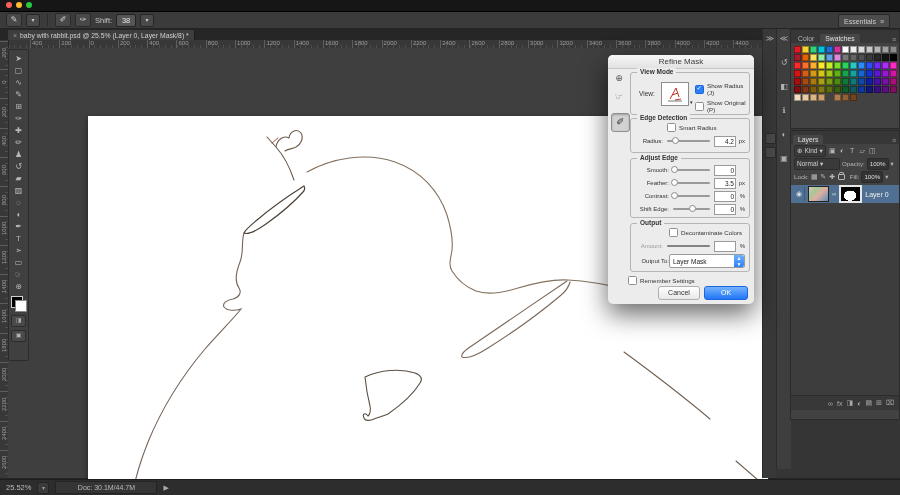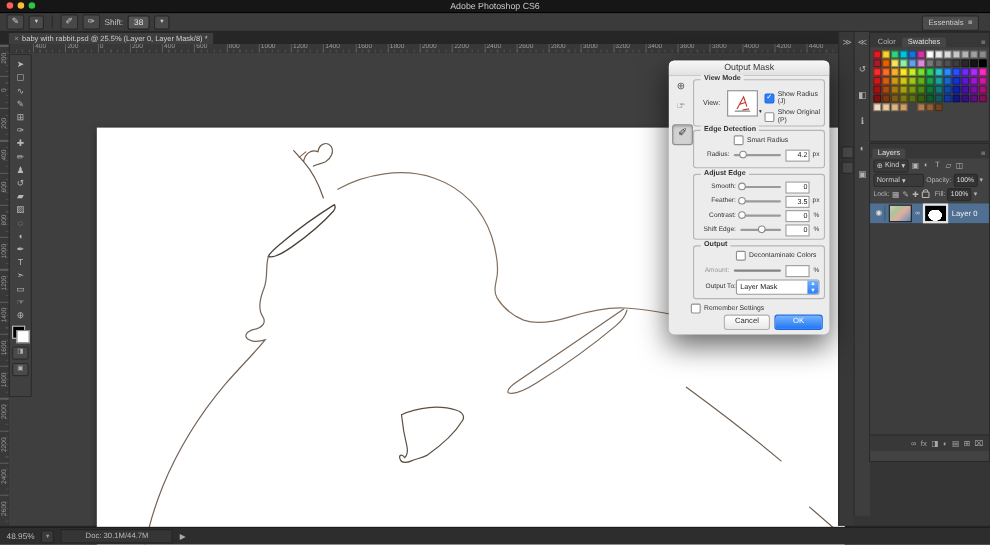--- a/index.html
+++ b/index.html
@@ -107,21 +107,20 @@
   .st-doc{width:100px;height:11px;background:#353535;border:1px solid #242424;font-size:7px;color:#bbb;text-align:center;line-height:11px;}
   .st-arrow{font-size:7px;color:#aaa;}
 </style>
 </head>
 <body>
 
 <div class="abs titlebar">
   <div class="abs traffic t-red"></div>
   <div class="abs traffic t-yellow"></div>
   <div class="abs traffic t-green"></div>
-  <div class="abs apptitle">Adobe Photoshop CS6</div>
 </div>
 
 <div class="abs optionsbar">
   <span class="ob-icon">✎</span>
   <span class="ob-drop">▾</span>
   <span class="ob-sep"></span>
   <span class="ob-icon">✐</span>
   <span class="ob-icon">✑</span>
   <span class="ob-label">Shift:</span>
   <span class="ob-input">38</span>
@@ -399,21 +398,21 @@
       <span>fx</span>
       <span>◨</span>
       <span>◐</span>
       <span>▤</span>
       <span>⊞</span>
       <span>⌧</span>
     </div>
 </div>
 
 <div class="abs dialog">
-  <div class="dlg-title">Output Mask</div>
+  <div class="dlg-title">Refine Mask</div>
   <div id="dlgRail">
       <div class="rail-icon" style="top: 17px; position: absolute;">⊕</div>
       <div class="rail-icon" style="top: 35px; position: absolute;">☞</div>
     </div>
   <div class="rail-btn">✐</div>
 
   <div class="group" style="top:17px;height:41px;">
     <span class="group-label">View Mode</span>
     <span style="position:absolute;left:8px;top:17px;font-size:6.5px;color:#333;">View:</span>
     <span class="view-thumb">
@@ -510,17 +509,17 @@
 
   <span style="position:absolute;left:20px;top:221px;display:flex;align-items:center;">
     <span class="checkbox" id="cbRemember"></span>
     <span class="cb-label">Remember Settings</span>
   </span>
   <span class="btn btn-cancel">Cancel</span>
   <span class="btn btn-ok">OK</span>
 </div>
 
 <div class="abs statusbar">
-  <span class="st-zoom">48.95%</span>
+  <span class="st-zoom">25.52%</span>
   <span class="st-chip">▾</span>
   <span class="st-doc">Doc: 30.1M/44.7M</span>
   <span class="st-arrow">▶</span>
 </div>
 
 </body></html>

